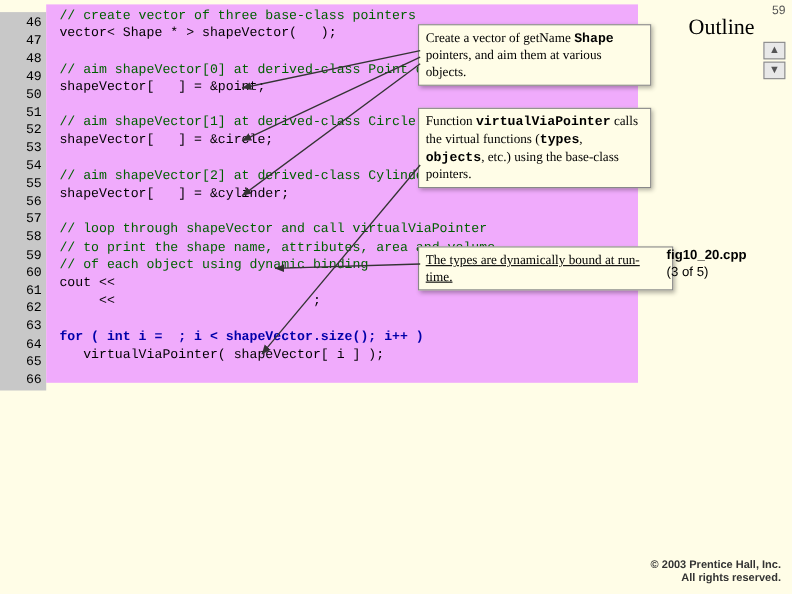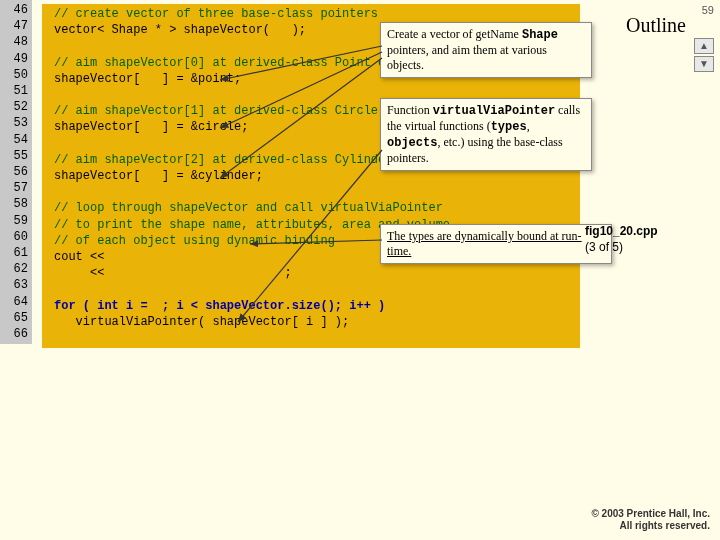--- a/index.html
+++ b/index.html
@@ -36,36 +36,36 @@
     font-size: 10px;
     text-align: center;
     line-height: 14px;
     color: #555;
   }
   .nav-up { top: 38px; }
   .nav-down { top: 56px; }
   .gutter {
     position: absolute;
     left: 0;
-    top: 0;
-    width: 32px;
+    top: 11px;
+    width: 42px;
     background: #c8c8c8;
     font-family: "Courier New", monospace;
     font-size: 12px;
     line-height: 16.2px;
     padding: 2px 4px 2px 0;
     text-align: right;
     color: #000;
   }
   .code-area {
     position: absolute;
     left: 42px;
     top: 4px;
     width: 538px;
-    background: #eab308;
+    background: #f0abfc;
     font-family: "Courier New", monospace;
     font-size: 12px;
     line-height: 16.2px;
     padding: 2px 0 2px 12px;
     color: #000;
     white-space: pre;
   }
   .code-area .kw { color: #0000aa; font-weight: bold; }
   .code-area .cm { color: #006000; }
   .callout {
@@ -77,21 +77,21 @@
     padding: 4px 6px;
     line-height: 1.25;
     font-family: Georgia, "Times New Roman", serif;
   }
   .callout .mono { font-family: "Courier New", monospace; font-weight: bold; }
   .c1 { left: 380px; top: 22px; width: 212px; }
   .c2 { left: 380px; top: 98px; width: 212px; }
   .c3 { left: 380px; top: 224px; width: 232px; text-decoration: underline; }
   .filetag {
     position: absolute;
-    left: 585px;
+    left: 606px;
     top: 224px;
     font-size: 12px;
     font-family: Arial, sans-serif;
     line-height: 1.3;
   }
   .filetag b { font-weight: bold; }
   .footer {
     position: absolute;
     right: 10px;
     bottom: 8px;

